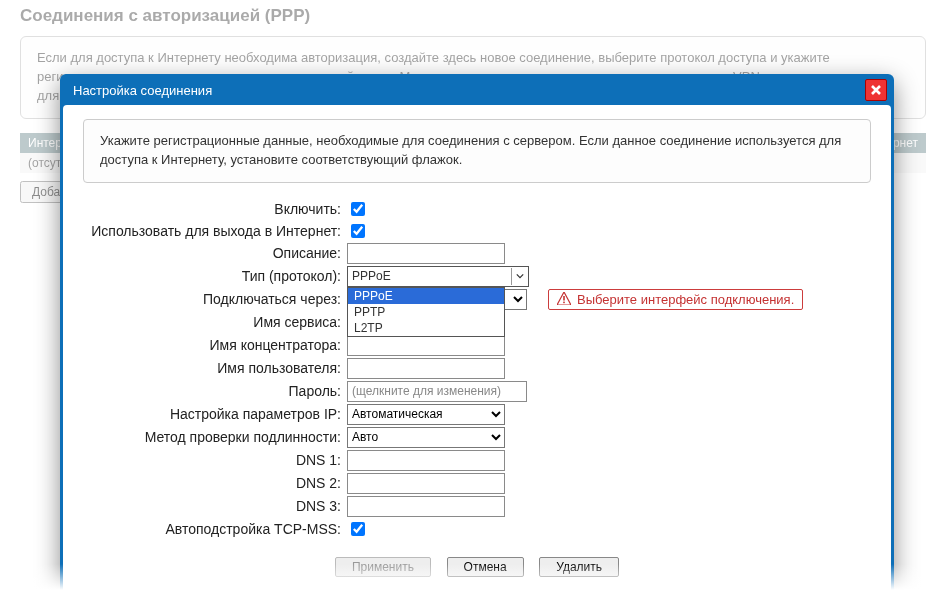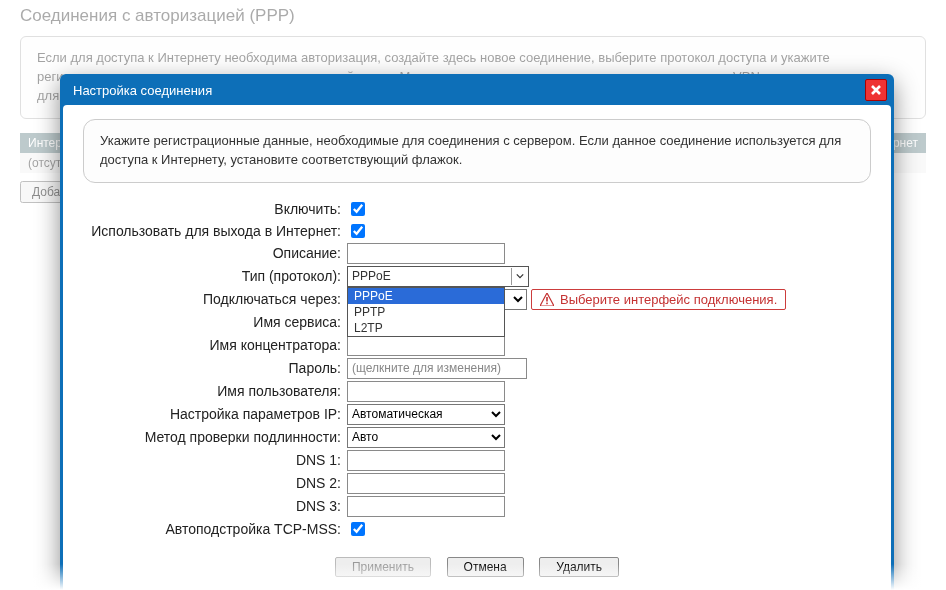--- a/index.html
+++ b/index.html
@@ -1,51 +1,51 @@
 <!DOCTYPE html>
 <html><head>
 <meta charset="utf-8">
 <style>
   html,body{margin:0;padding:0;font-family:Arial,Helvetica,sans-serif;font-size:13px;color:#333;background:#fff}
   .page{width:946px;height:590px;position:relative;overflow:hidden;background:#fff}
   
   .under{position:absolute;left:20px;top:0;right:20px}
-  .under h2{font-size:17px;font-weight:normal;color:#444;margin:6px 0 10px}
+  .under h2{font-size:17px;font-weight:bold;color:#444;margin:6px 0 10px}
   .info-box{border:1px solid #bbb;border-radius:6px;padding:12px 16px;line-height:1.45;color:#333;background:#fdfdfd}
   .tbl{margin-top:14px;border-collapse:collapse;width:100%}
   .tbl th{background:#6d8a8f;color:#fff;font-weight:normal;padding:3px 8px;text-align:left;font-size:12px}
   .tbl td{background:#f2f2f2;padding:3px 8px;font-size:12px}
   .add-btn{margin-top:8px;font-size:12px;padding:2px 10px}
   
   .dim{position:absolute;inset:0;background:rgba(255,255,255,0.55);pointer-events:none}
   
   .modal{position:absolute;left:60px;right:52px;top:74px;background:#0d6fb8;border-radius:6px;padding:3px;box-shadow:0 8px 24px rgba(0,0,0,.45)}
   .modal-title{color:#ffffff;font-size:13px;padding:6px 10px 7px;position:relative}
   .close-btn{position:absolute;right:4px;top:2px;width:20px;height:20px;background:#e33;border:1px solid #a00;display:flex;align-items:center;justify-content:center;cursor:pointer;border-radius:2px}
   .close-btn svg{width:12px;height:12px;stroke:#fff;stroke-width:2.6}
   .modal-body{background:#fff;border-radius:4px;padding:14px 20px 22px}
-  .hint{border:1px solid #ccc;border-radius:12px;padding:12px 16px;line-height:1.45;margin-bottom:16px;background:#fdfdfd}
+  .hint{border:1px solid #ccc;border-radius:4px;padding:12px 16px;line-height:1.45;margin-bottom:16px;background:#fdfdfd}
   .form-row{display:flex;align-items:center;margin:0 0 2px}
   .form-row label{width:258px;text-align:right;padding-right:6px;white-space:nowrap;font-size:14px;color:#222}
   .form-row .ctrl{flex:0 0 auto}
   input[type=text],input[type=password]{width:148px;padding:2px 4px;border:1px solid #8a8a8a;font-size:12px;font-family:inherit;height:15px}
   input[type=password]::placeholder,input[type=text]::placeholder{color:#888;font-style:normal}
   select{width:158px;border:1px solid #777;font-size:12px;font-family:inherit;height:21px;background:#fff}
   select.wide{width:180px}
   .chk{width:14px;height:14px}
   
   .dd-wrap{position:relative;width:182px}
   .dd-field{width:100%;height:21px;border:1px solid #555;background:#fff;box-sizing:border-box;display:flex;align-items:center;padding:0 18px 0 4px;font-size:12px;position:relative}
   .dd-arrow{position:absolute;right:1px;top:1px;bottom:1px;width:15px;border-left:1px solid #999;display:flex;align-items:center;justify-content:center}
   .dd-arrow svg{width:8px;height:8px}
   .dd-list{position:absolute;left:0;top:21px;width:158px;border:1px solid #555;background:#fff;box-sizing:border-box;z-index:20}
   .dd-item{padding:1px 6px;font-size:12px;cursor:default}
   .dd-item.sel{background:#2a6bd8;color:#fff}
   
-  .warn{display:inline-flex;align-items:center;margin-left:4px;border:1px solid #cc3c3c;color:#c43232;padding:2px 8px;font-size:13px;border-radius:2px;background:#fff}
+  .warn{display:inline-flex;align-items:flex-start;margin-left:21px;border:1px solid #cc3c3c;color:#c43232;padding:2px 8px;font-size:13px;border-radius:2px;background:#fff}
   .warn .tri{margin-right:6px}
   .warn .tri svg{display:block}
   
   .actions{text-align:center;margin-top:18px}
   .actions button{font-size:12px;font-family:inherit;padding:2px 16px;margin:0 6px;border:1px solid #888;background:#eee;border-radius:2px;cursor:pointer}
   .actions button:disabled{color:#999;border-color:#bbb;cursor:default}
   .shadow-edge{position:absolute;left:0;right:0;bottom:0;height:26px;background:linear-gradient(to bottom,rgba(255,255,255,0),#fff)}
 </style>
 </head>
 <body>
@@ -133,26 +133,26 @@
     </div>
     <div class="form-row">
       <label>Имя сервиса:</label>
       <div class="ctrl"><input type="text" style=""></div>
     </div>
     <div class="form-row">
       <label>Имя концентратора:</label>
       <div class="ctrl"><input type="text" style=""></div>
     </div>
     <div class="form-row">
+      <label>Имя пользователя:</label>
+      <div class="ctrl"><input type="text" style=""></div>
+    </div>
+    <div class="form-row">
       <label>Пароль:</label>
       <div class="ctrl"><input type="text" style="width: 170px; color: rgb(136, 136, 136);" placeholder="(щелкните для изменения)"></div>
-    </div>
-    <div class="form-row">
-      <label>Имя пользователя:</label>
-      <div class="ctrl"><input type="text" style=""></div>
     </div>
     <div class="form-row">
       <label>Настройка параметров IP:</label>
       <div class="ctrl"><select><option>Автоматическая</option></select></div>
     </div>
     <div class="form-row">
       <label>Метод проверки подлинности:</label>
       <div class="ctrl"><select><option>Авто</option></select></div>
     </div>
     <div class="form-row">

